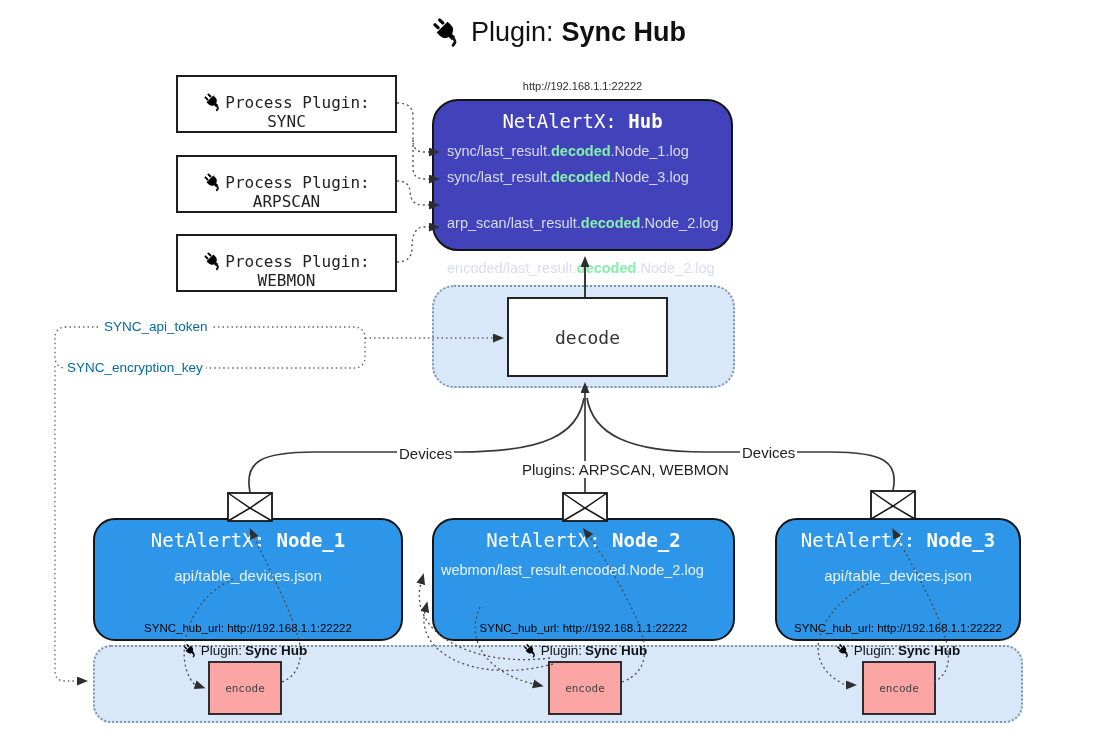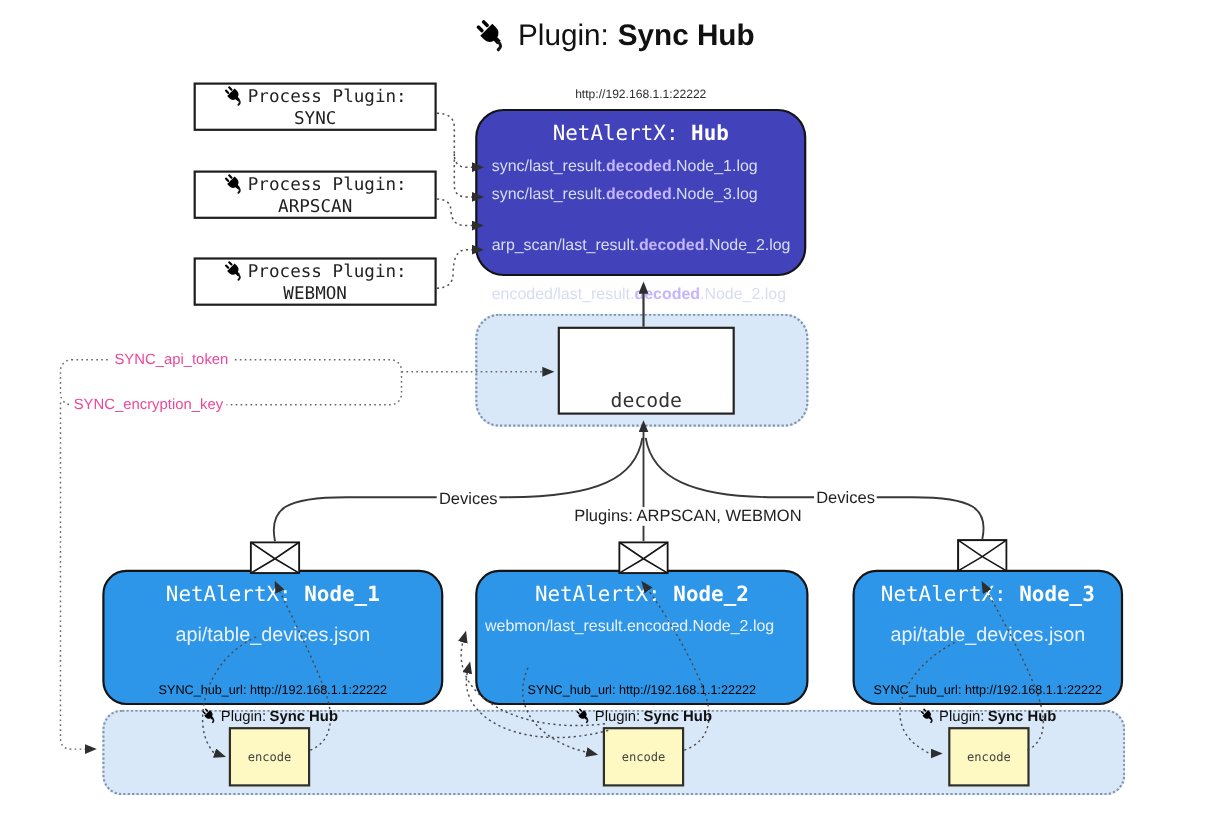--- a/index.html
+++ b/index.html
@@ -5,72 +5,72 @@
   html,body{margin:0;padding:0;background:#fff;}
   #canvas{position:relative;width:1117px;height:754px;background:#fff;overflow:hidden;
           font-family:"Liberation Sans",sans-serif;color:#1a1a1a;}
   .abs{position:absolute;}
   
   #title{top:16px;left:0;width:1117px;display:flex;justify-content:center;align-items:center;gap:8px;
          font-size:27px;color:#111;}
   #title .bold{font-weight:bold;}
   .plug{color:#151515;}
   
-  .ppbox{left:176px;width:221px;height:44px;background:#fff;border:2px solid #1d1d1d;
-         display:flex;flex-direction:column;justify-content:space-between;align-items:center;
+  .ppbox{left:176px;width:221px;height:58px;background:#fff;border:2px solid #1d1d1d;
+         display:flex;flex-direction:column;justify-content:flex-end;align-items:center;
          font-family:"DejaVu Sans Mono",monospace;font-size:16px;color:#222;box-sizing:border-box;}
   .ppbox .row{display:flex;align-items:center;gap:2px;}
   
   #hub-url{top:80px;left:432px;width:301px;text-align:center;font-size:11px;color:#2d2d2d;}
   #hub{top:99px;left:432px;width:301px;height:152px;background:#4243bb;border:2.5px solid #141414;
        border-radius:26px;box-sizing:border-box;}
   #hub .htitle{margin-top:9px;text-align:center;font-family:"DejaVu Sans Mono",monospace;
        font-size:19px;color:#fff;}
   #hub .htitle .bold{font-weight:bold;}
   #hub .hlines{margin-top:6px;}
   .hline{height:26px;line-height:26px;padding-left:13px;font-size:14.5px;color:#d8dcf0;white-space:nowrap;}
   .hline.tight{height:23px;line-height:23px;margin-top:22px;}
-  .hline b{color:#c4b5fd;}
+  .hline b{color:#86efac;}
   
   #decode-ctr{top:285px;left:432px;width:303px;height:103px;background:#d9e8f9;
        border:2px dotted #7e93ad;border-radius:22px;box-sizing:border-box;}
   #decode-box{top:297px;left:507px;width:161px;height:80px;background:#fff;border:2px solid #222;
-       box-sizing:border-box;display:flex;align-items:flex-end;justify-content:center;
+       box-sizing:border-box;display:flex;align-items:center;justify-content:center;
        font-family:"DejaVu Sans Mono",monospace;font-size:18px;color:#333;z-index:30;}
   
-  .linklbl{background:#fff;padding:0 3px;font-size:13.5px;color:#ec4899;z-index:60;white-space:nowrap;}
+  .linklbl{background:#fff;padding:0 3px;font-size:13.5px;color:#0369a1;z-index:60;white-space:nowrap;}
   #lbl-token{top:319px;left:101px;}
   #lbl-key{top:360px;left:64px;}
   
   .edgelbl{background:#fff;padding:0 2px;font-size:15px;color:#222;z-index:60;white-space:nowrap;}
   #lbl-dev-l{top:445px;left:397px;}
   #lbl-dev-r{top:444px;left:740px;}
   #lbl-plugins{top:461px;left:520px;}
   
   .node{top:518px;height:123px;background:#2e96e8;border:2px solid #141414;border-radius:22px;
         box-sizing:border-box;}
   #node1{left:93px;width:310px;}
   #node2{left:432px;width:303px;}
   #node3{left:775px;width:246px;}
   .ntitle{margin-top:9px;text-align:center;font-family:"DejaVu Sans Mono",monospace;
         font-size:19px;color:#fff;white-space:nowrap;}
   .ntitle .bold{font-weight:bold;}
-  .nline-c{margin-top:16px;text-align:center;font-size:18px;color:#e9f1fb;}
+  .nline-c{margin-top:16px;text-align:center;font-size:15px;color:#e9f1fb;}
   .nlines{margin-top:5px;}
   .nline{height:28px;line-height:28px;padding-left:7px;font-size:14.5px;color:#e9f1fb;white-space:nowrap;}
   .nurl{position:absolute;bottom:5px;left:0;width:100%;text-align:center;font-size:11.5px;color:#000;}
   
   .env{width:46px;height:30px;z-index:40;}
   #env1{top:492px;left:227px;}
   #env2{top:492px;left:562px;}
   #env3{top:490px;left:870px;}
   
   #bottom-ctr{top:645px;left:93px;width:930px;height:78px;background:#d9e8f9;
        border:2px dotted #8195ac;border-radius:18px;box-sizing:border-box;}
-  .encode{top:661px;width:74px;height:54px;background:#fef9c3;border:2px solid #2e2e2e;box-sizing:border-box;
+  .encode{top:661px;width:74px;height:54px;background:#fca5a5;border:2px solid #2e2e2e;box-sizing:border-box;
        display:flex;align-items:center;justify-content:center;z-index:40;
        font-family:"DejaVu Sans Mono",monospace;font-size:11px;color:#444;}
   #enc1{left:208px;} #enc2{left:548px;} #enc3{left:862px;}
   .enclbl{top:643px;width:180px;display:flex;justify-content:center;align-items:center;gap:3px;
        font-size:13.5px;color:#111;z-index:60;white-space:nowrap;}
   .enclbl .bold{font-weight:bold;}
   #enclbl1{left:155px;} #enclbl2{left:495px;} #enclbl3{left:808px;}
   
   #overlay{top:0;left:0;z-index:50;pointer-events:none;}
   #defs{position:absolute;width:0;height:0;}

